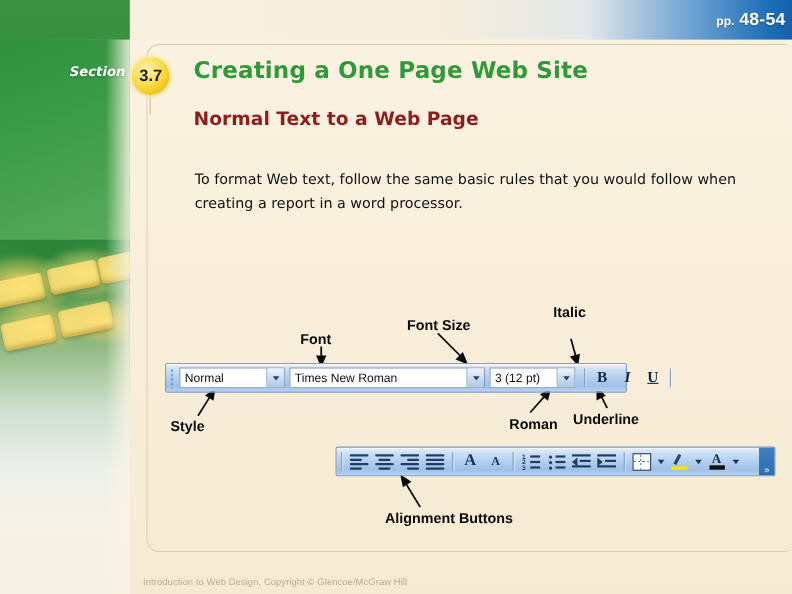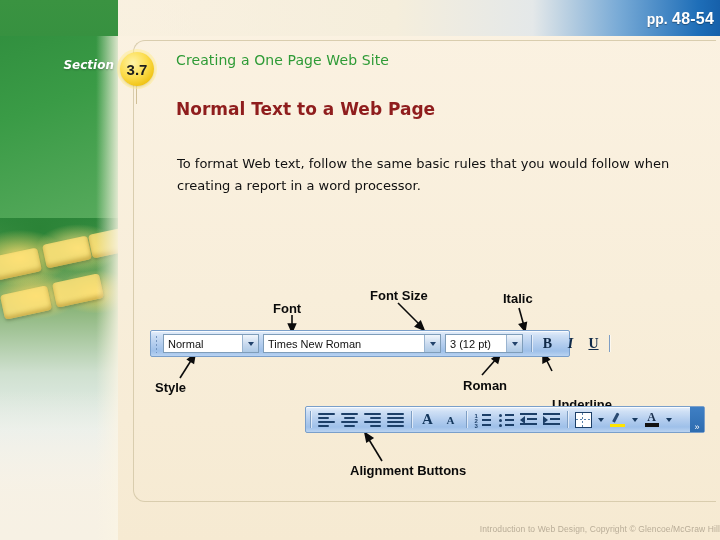--- a/index.html
+++ b/index.html
@@ -25,21 +25,21 @@
   }
   .topbar-green{
     position:absolute;left:0;top:0;width:118px;height:36px;
     background:linear-gradient(180deg,#3a9341,#379140);
   }
   .pp{
     position:absolute;right:6px;top:10px;
     color:#ffffff;font-weight:bold;white-space:nowrap;
     text-shadow:0 1px 1px rgba(0,0,0,.35);
   }
-  .pp .pp-lbl{font-size:14px;}
+  .pp .pp-lbl{font-size:11px;}
   .pp .pp-num{font-size:16px;letter-spacing:.2px;}
 
   
   .leftcol{position:absolute;left:0;top:0;width:118px;height:540px;overflow:hidden;}
   .leftcol .grn{
     position:absolute;left:0;top:0;width:118px;height:226px;
     background:linear-gradient(160deg,#2e8b3c 0%,#3a9b46 45%,#59ab5e 100%);
   }
   .leftcol .photo{
     position:absolute;left:0;top:218px;width:118px;height:322px;
@@ -76,21 +76,21 @@
     display:flex;align-items:center;justify-content:center;
     color:#1d1d1d;font-size:15px;font-weight:bold;
   }
   .badge-stem{
     position:absolute;left:136px;top:84px;width:1px;height:20px;
     background:rgba(190,170,120,.7);
   }
 
   .slide-title{
     position:absolute;left:176px;top:52px;
-    color:#2e9b36;font-size:14px;font-weight:normal;
+    color:#2e9b36;font-size:21px;font-weight:bold;
     font-family:"DejaVu Sans", sans-serif;
     letter-spacing:.1px;white-space:nowrap;
   }
   .subtitle{
     position:absolute;left:176px;top:99px;
     color:#8f1d1d;font-size:17px;font-weight:bold;
     font-family:"DejaVu Sans", sans-serif;white-space:nowrap;
   }
 
   
@@ -107,24 +107,24 @@
   .para1{left:177px;top:153px;width:520px;}
   .para2{left:177px;top:236px;width:520px;}
 
   
   .lbl{
     position:absolute;color:#0a0a0a;font-size:13px;font-weight:bold;
     font-family:"Liberation Sans", sans-serif;white-space:nowrap;
   }
   .lbl-font{left:273px;top:301px;}
   .lbl-fontsize{left:370px;top:288px;}
-  .lbl-italic{left:503px;top:291px;}
+  .lbl-italic{left:503px;top:276px;}
   .lbl-style{left:155px;top:380px;}
   .lbl-bold{left:463px;top:378px;}
-  .lbl-underline{left:552px;top:373px;margin-top:24px;}
+  .lbl-underline{left:521px;top:373px;}
   .lbl-align{left:350px;top:463px;}
 
   .arrow{position:absolute;}
 
   
   .tb{
     position:absolute;height:27px;box-sizing:border-box;
     background:linear-gradient(180deg,#e7f0fb 0%,#cfe0f5 18%,#b3cdee 52%,#9ec0e9 80%,#bad3f1 100%);
     border:1px solid #7a9fca;border-radius:2px;
     display:flex;align-items:center;
@@ -224,21 +224,21 @@
   .aico{width:16px;height:15px;position:relative;color:#1a2f4d;font-weight:bold;
      font-family:"Liberation Serif",serif;font-size:12px;text-align:center;line-height:11px;}
   .aico .bar{position:absolute;left:1px;bottom:0;width:14px;height:4px;background:#111;}
 
   .chev{margin-left:auto;width:14px;height:25px;flex:none;
      background:linear-gradient(180deg,#3f7fc4,#2d6cb0);
      display:flex;align-items:flex-end;justify-content:center;color:#fff;font-size:9px;}
 
   
   .footer{
-    position:absolute;left:0;bottom:6px;width:720px;text-align:right;
+    position:absolute;left:0;bottom:6px;width:720px;text-align:left;
     color:#b9ad98;font-size:8.5px;letter-spacing:.1px;
     font-family:"Liberation Sans", sans-serif;
   }
   .footer span{margin-left:130px;}
 </style>
 </head>
 <body>
 
 <div class="slide">
 

